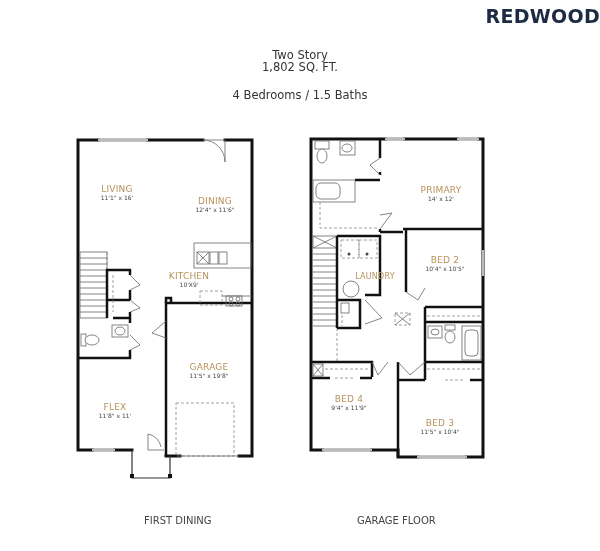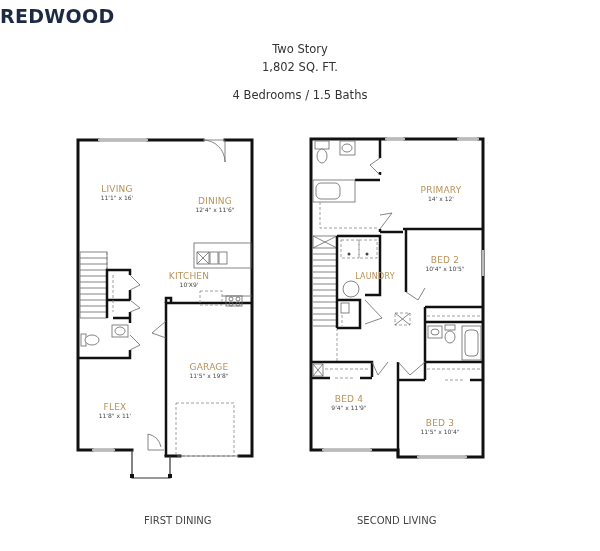--- a/index.html
+++ b/index.html
@@ -1,36 +1,36 @@
 <!DOCTYPE html>
 <html><head>
 <meta charset="utf-8">
 <style>
   html,body{margin:0;padding:0;background:#ffffff;}
   body{width:600px;height:551px;position:relative;overflow:hidden;font-family:"DejaVu Sans","Liberation Sans",sans-serif;}
-  .title{position:absolute;left:0;width:600px;top:5px;text-align:left;font-weight:bold;font-size:19px;color:#1c2a44;letter-spacing:0.3px;font-family:"DejaVu Sans",sans-serif;}
+  .title{position:absolute;left:0;width:600px;top:5px;text-align:right;font-weight:bold;font-size:19px;color:#1c2a44;letter-spacing:0.3px;font-family:"DejaVu Sans",sans-serif;}
   .sub{position:absolute;left:0;width:600px;text-align:center;font-size:11.5px;color:#333;font-family:"DejaVu Sans",sans-serif;}
   .floor-label{position:absolute;font-size:10px;color:#444;font-family:"DejaVu Sans",sans-serif;}
   svg{position:absolute;left:0;top:0;}
   .rl{font-family:"DejaVu Sans",sans-serif;font-size:9px;fill:#b8925a;text-anchor:middle;letter-spacing:0.2px;}
   .rd{font-family:"DejaVu Sans",sans-serif;font-size:6px;fill:#444;text-anchor:middle;}
   .w{stroke:#111;stroke-width:3;fill:none;stroke-linecap:square;}
   .iw{stroke:#111;stroke-width:2.5;fill:none;}
   .thin{stroke:#666;stroke-width:0.8;fill:none;}
   .dash{stroke:#888;stroke-width:0.8;fill:none;stroke-dasharray:3 2;}
   .win{stroke:#888;stroke-width:3;fill:none;}
   .winc{stroke:#ccc;stroke-width:1.5;fill:none;}
   .door{stroke:#666;stroke-width:0.8;fill:none;}
   .fix{stroke:#666;stroke-width:0.8;fill:#fff;}
 </style>
 </head>
 <body>
 
 <div class="title">REDWOOD</div>
-<div class="sub" style="top:42px">Two Story</div>
+<div class="sub" style="top:48px">Two Story</div>
 <div class="sub" style="top:60px">1,802 SQ. FT.</div>
 <div class="sub" style="top:88px">4 Bedrooms / 1.5 Baths</div>
 
 <svg width="600" height="551" viewBox="0 0 600 551">
 
   <g>
 
     <path class="w" d="M98,140 L78,140 L78,450 L92,450"></path>
     <path class="w" d="M115,450 L132,450"></path>
     <path class="w" d="M148,140 L203,140"></path>
@@ -222,13 +222,13 @@
   <text class="rl" x="445" y="263">BED 2</text>
   <text class="rd" x="445" y="271">10'4" x 10'5"</text>
   <text class="rl" x="375" y="279" style="font-size:8px">LAUNDRY</text>
   <text class="rl" x="349" y="402">BED 4</text>
   <text class="rd" x="349" y="410">9'4" x 11'9"</text>
   <text class="rl" x="440" y="426">BED 3</text>
   <text class="rd" x="440" y="434">11'5" x 10'4"</text>
 </svg>
 
 <div class="floor-label" style="left:144px;top:515px">FIRST DINING</div>
-<div class="floor-label" style="left:357px;top:515px">SECOND LIVING</div>
+<div class="floor-label" style="left:357px;top:515px">GARAGE FLOOR</div>
 
 </body></html>

